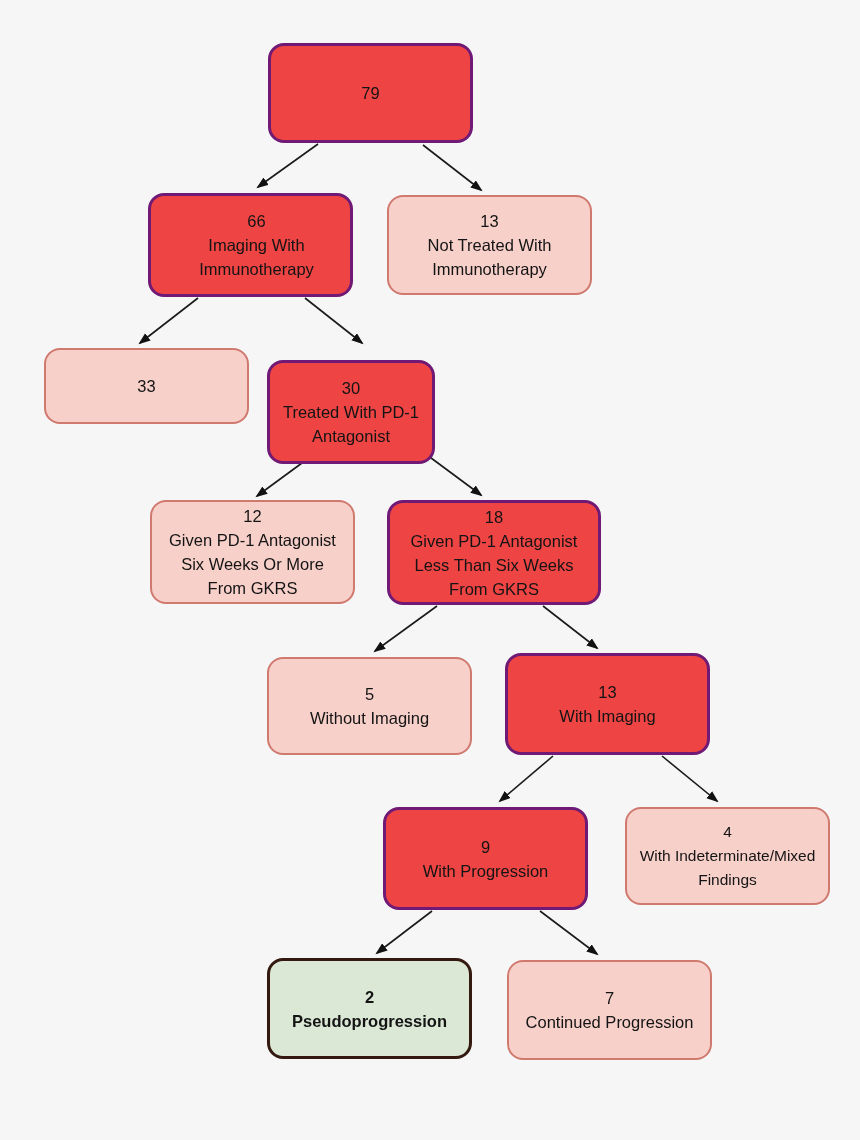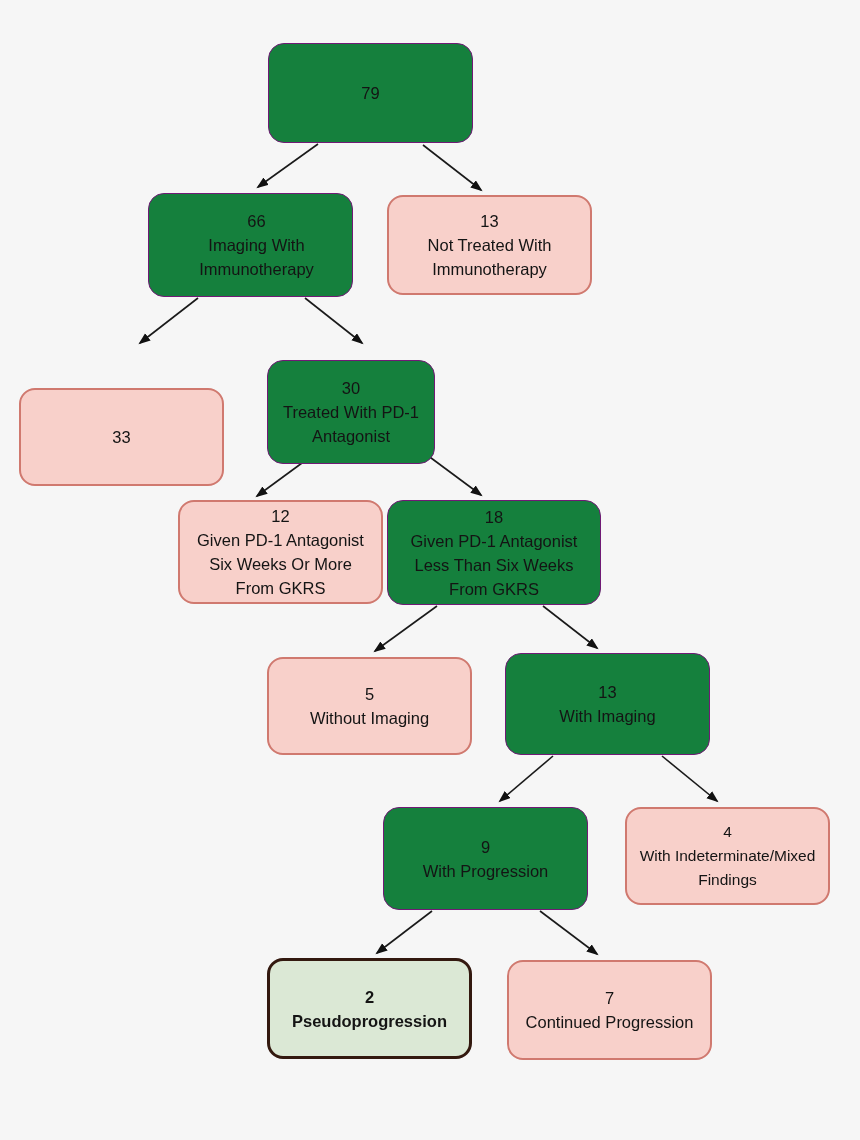--- a/index.html
+++ b/index.html
@@ -26,30 +26,30 @@
     align-items: center;
     justify-content: center;
     text-align: center;
     border-radius: 16px;
     font-size: 16.5px;
     line-height: 24px;
     color: #141414;
     padding: 2px 4px;
   }
   .lbl { white-space: pre-line; }
-  .t-default   { background: #15803d; border: 1px solid #701a75; }
+  .t-default   { background: #ef4444; border: 3px solid #701a75; }
   .t-excluded  { background: #f8d0ca; border: 2px solid #d0796f; }
   .t-highlight { background: #dbe8d5; border: 3px solid #33190f; font-weight: bold; }
 
   .n0  { left: 268px; top: 43px;  width: 205px; height: 100px; }
   .n1  { left: 148px; top: 193px; width: 205px; height: 104px; padding-left: 16px; }
   .n2  { left: 387px; top: 195px; width: 205px; height: 100px; }
-  .n3  { left: 19px;  top: 348px; width: 205px; height: 98px; margin-top: 40px; }
+  .n3  { left: 44px;  top: 348px; width: 205px; height: 76px; }
   .n4  { left: 267px; top: 360px; width: 168px; height: 104px; }
-  .n5  { left: 150px; top: 500px; width: 205px; height: 104px; margin-left: 28px; }
+  .n5  { left: 150px; top: 500px; width: 205px; height: 104px; }
   .n6  { left: 387px; top: 500px; width: 214px; height: 105px; }
   .n7  { left: 267px; top: 657px; width: 205px; height: 98px;  }
   .n8  { left: 505px; top: 653px; width: 205px; height: 102px; }
   .n9  { left: 383px; top: 807px; width: 205px; height: 103px; }
   .n10 { left: 625px; top: 807px; width: 205px; height: 98px; font-size: 15.5px; }
   .n11 { left: 267px; top: 958px; width: 205px; height: 101px; }
   .n12 { left: 507px; top: 960px; width: 205px; height: 100px; }
 </style>
 </head>
 <body>

